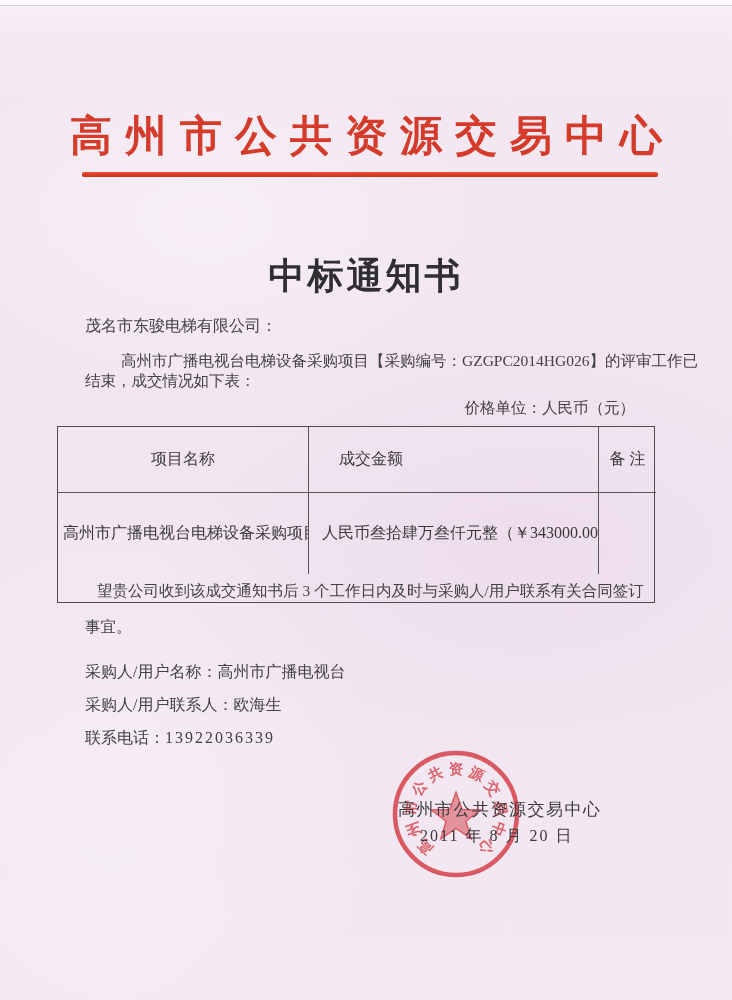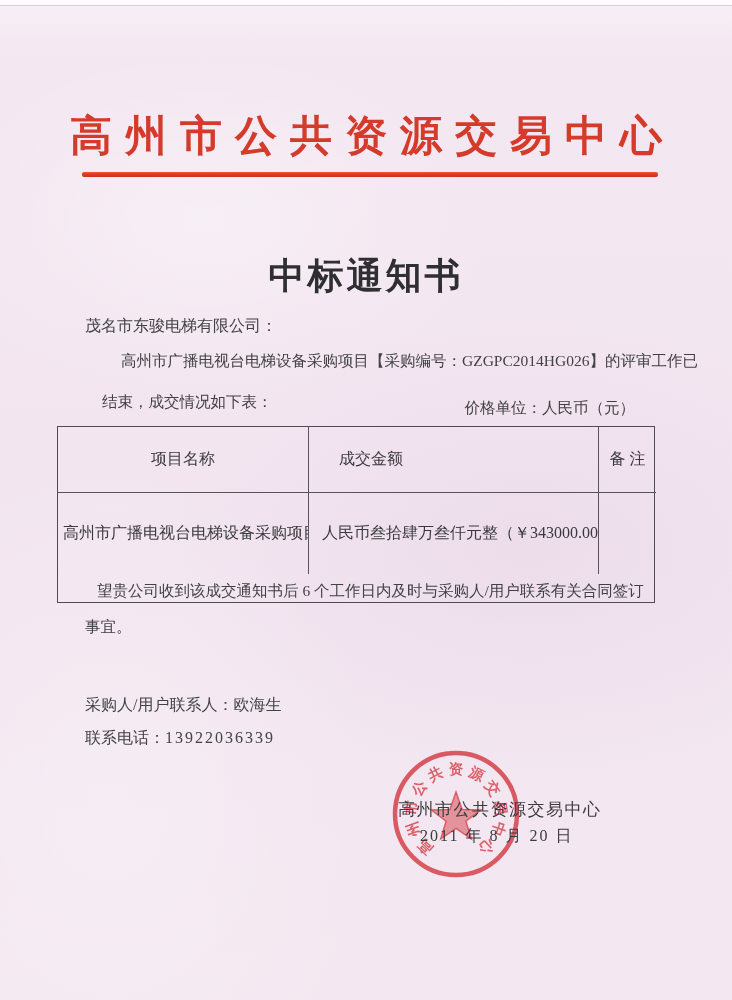--- a/index.html
+++ b/index.html
@@ -33,21 +33,21 @@
     border-radius:2px;
   }
   .doc-title {
     position:absolute; top:252px; left:0; width:732px;
     text-align:center; font-size:36px; font-weight:bold;
     color:#2f2f32; letter-spacing:3px;
   }
   .line { position:absolute; white-space:nowrap; font-size:15.5px; color:#424245; }
   .recipient   { top:316px; left:85px; font-size:16px; }
   .intro-1     { top:351px; left:121px;font-family:Liberation Serif, serif; }
-  .intro-2     { top:392px; left:85px;margin-left:17px; }
+  .intro-2     { top:371px; left:85px; }
   .price-unit  { top:398px; right:97px; font-size:15.5px; }
   .closing-1   { top:581px; left:97px; }
   .closing-2   { top:617px; left:85px; }
   .contact-row-1 { top:662px; left:85px; font-size:16px; }
   .contact-row-2 { top:695px; left:85px; font-size:16px; }
   .contact-row-3 { top:728px; left:85px; font-size:16px; }
   .phone-value { letter-spacing:2px;margin-top:20px; }
 
   .award-table {
     position:absolute; top:426px; left:57px; width:598px; height:177px;
@@ -106,24 +106,25 @@
 
   <div class="award-table">
     <div class="cell c-center">项目名称</div>
     <div class="cell c-head-amount">成交金额</div>
     <div class="cell c-center">备 注</div>
     <div class="cell c-proj">高州市广播电视台电梯设备采购项目</div>
     <div class="cell c-amount">人民币叁拾肆万叁仟元整（￥343000.00）</div>
     <div class="cell"></div>
   </div>
 
-  <div class="line closing-1">望贵公司收到该成交通知书后 6 个工作日内及时与采购人/用户联系有关合同签订</div>
+  <div class="line closing-1">望贵公司收到该成交通知书后 3 个工作日内及时与采购人/用户联系有关合同签订</div>
 
   <div class="line closing-2">事宜。</div>
 
+  <div class="line contact-row-1"><span>采购人/用户名称：</span><span>高州市广播电视台</span></div>
 
   <div class="line contact-row-2"><span>采购人/用户联系人：</span><span>欧海生</span></div>
 
   <div class="line contact-row-3"><span>联系电话：</span><span class="phone-value">13922036339</span></div>
 
   <div class="footer-org">高州市公共资源交易中心</div>
 
   <div class="footer-date">2011 年 8 月 20 日</div>
 
   <div class="seal"><svg width="136" height="136" viewBox="0 0 136 136" xmlns="http://www.w3.org/2000/svg">

